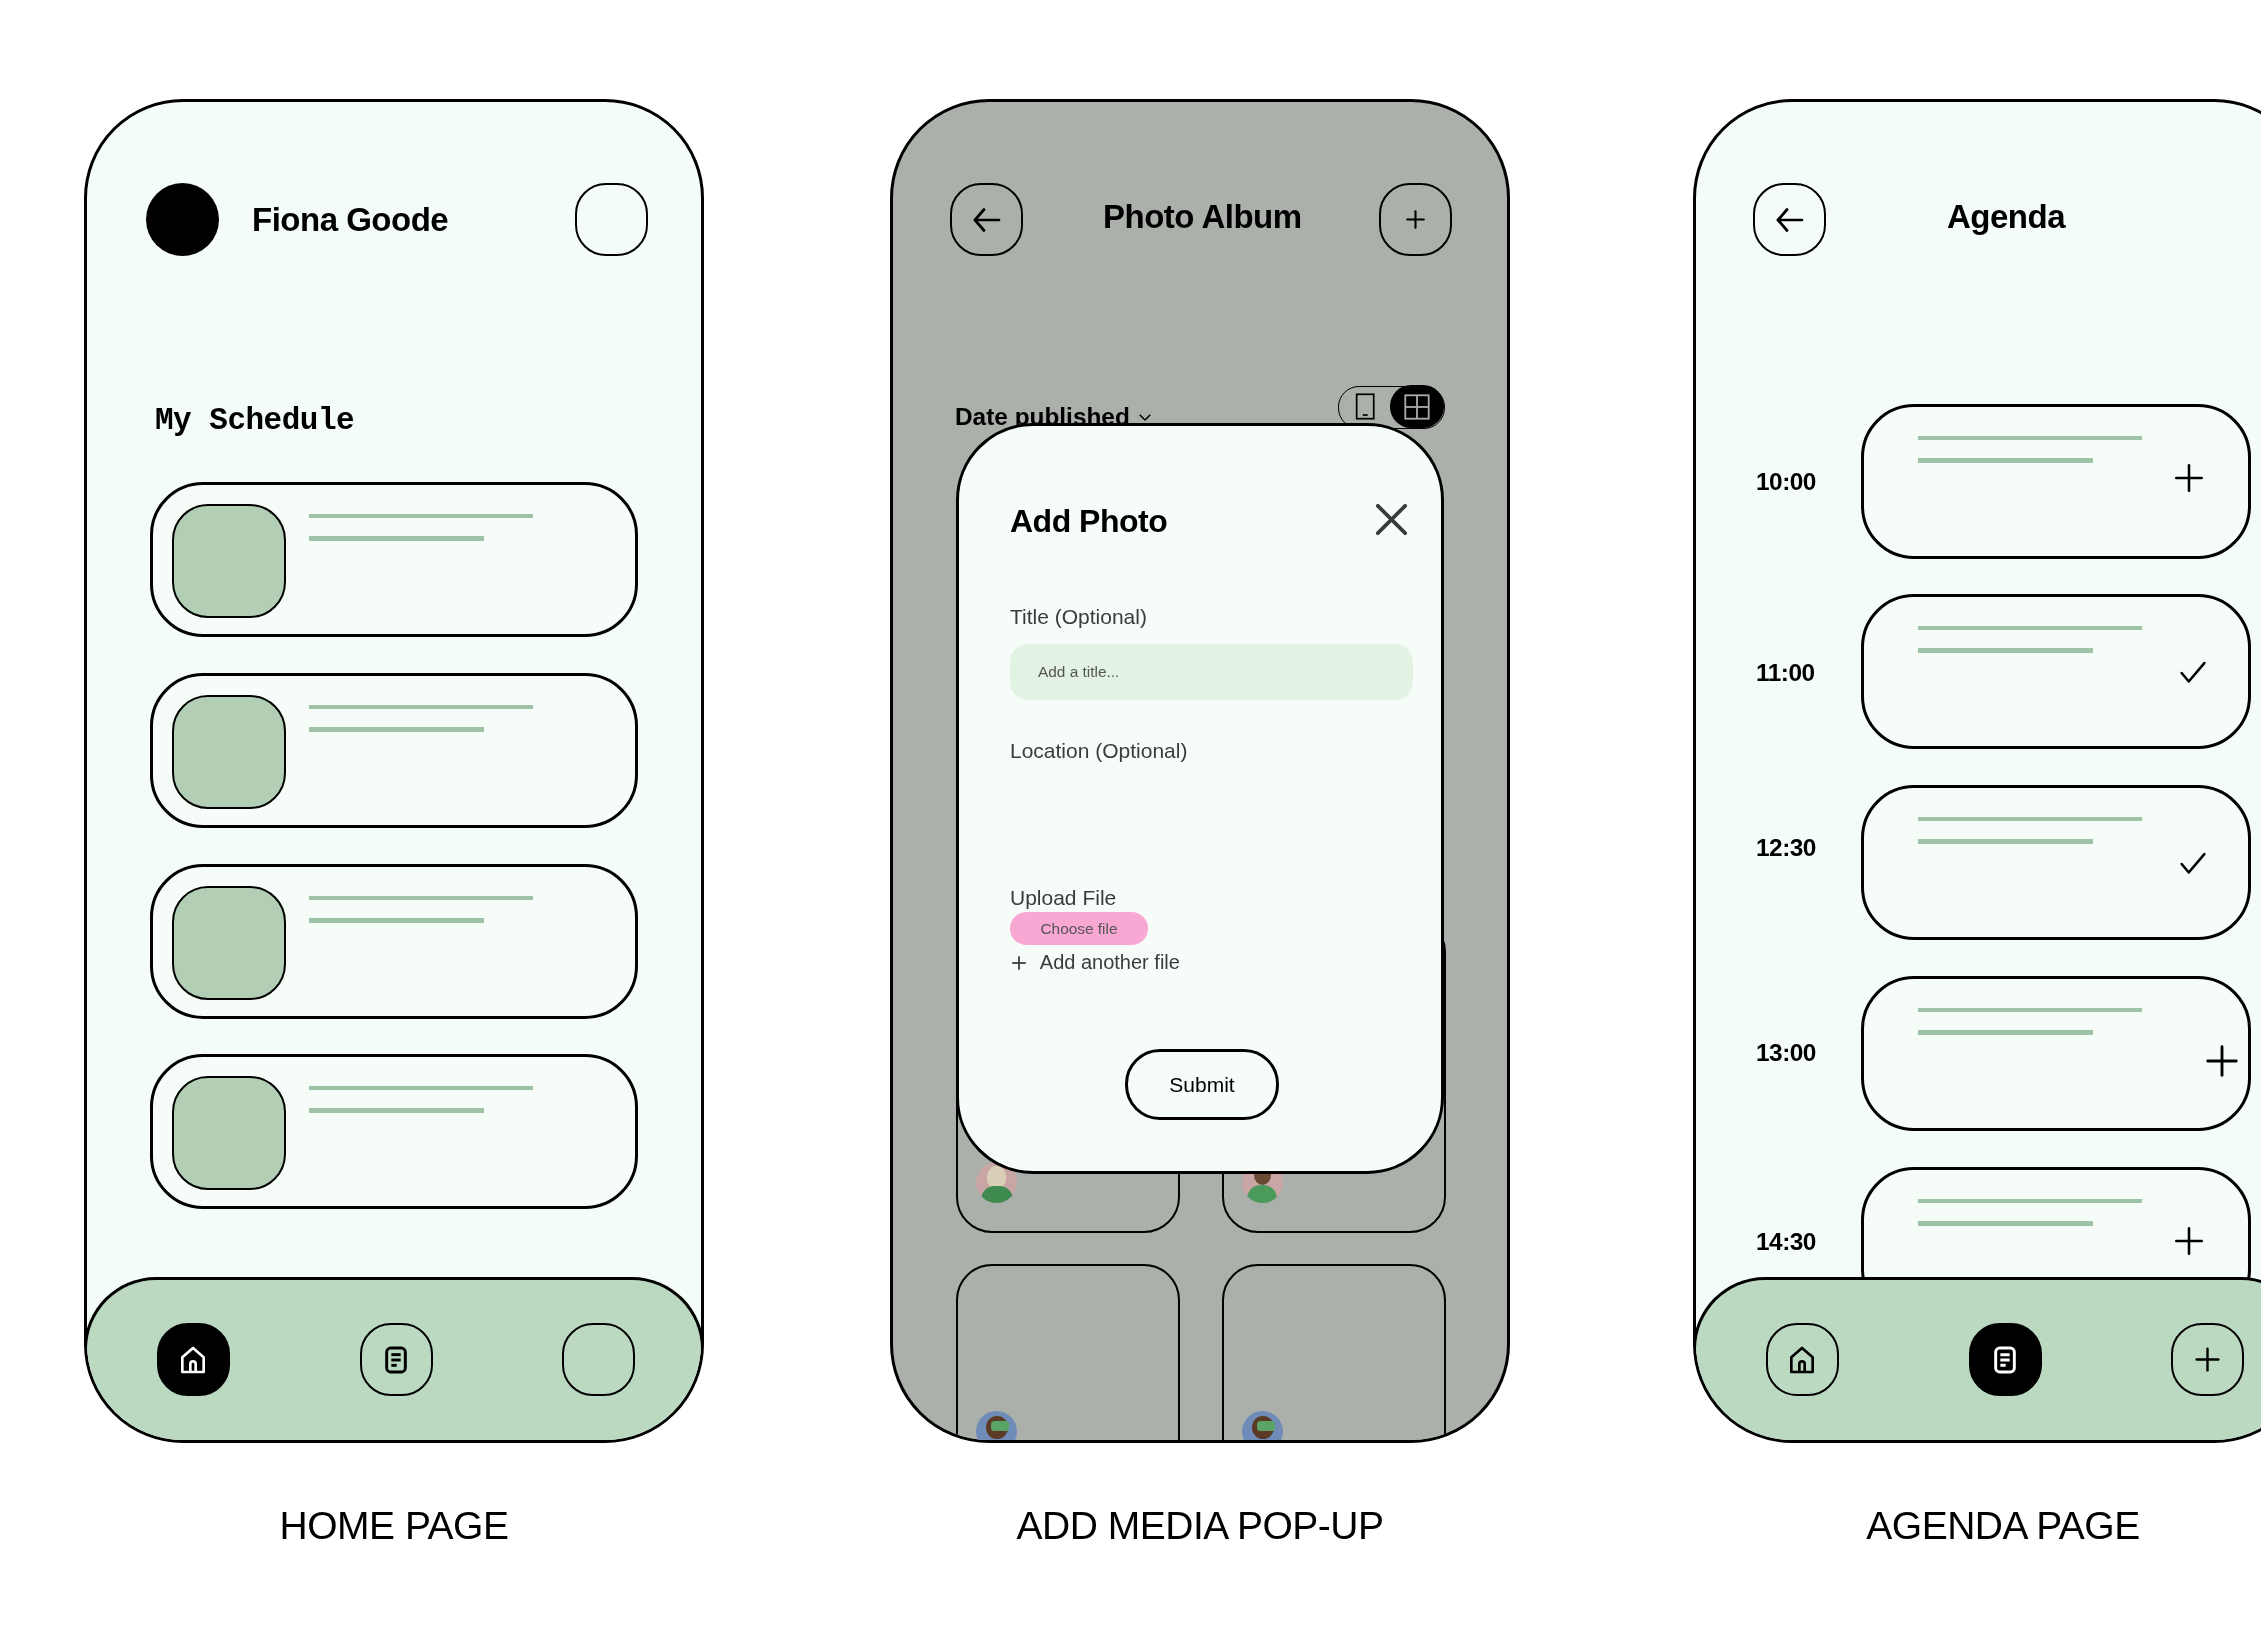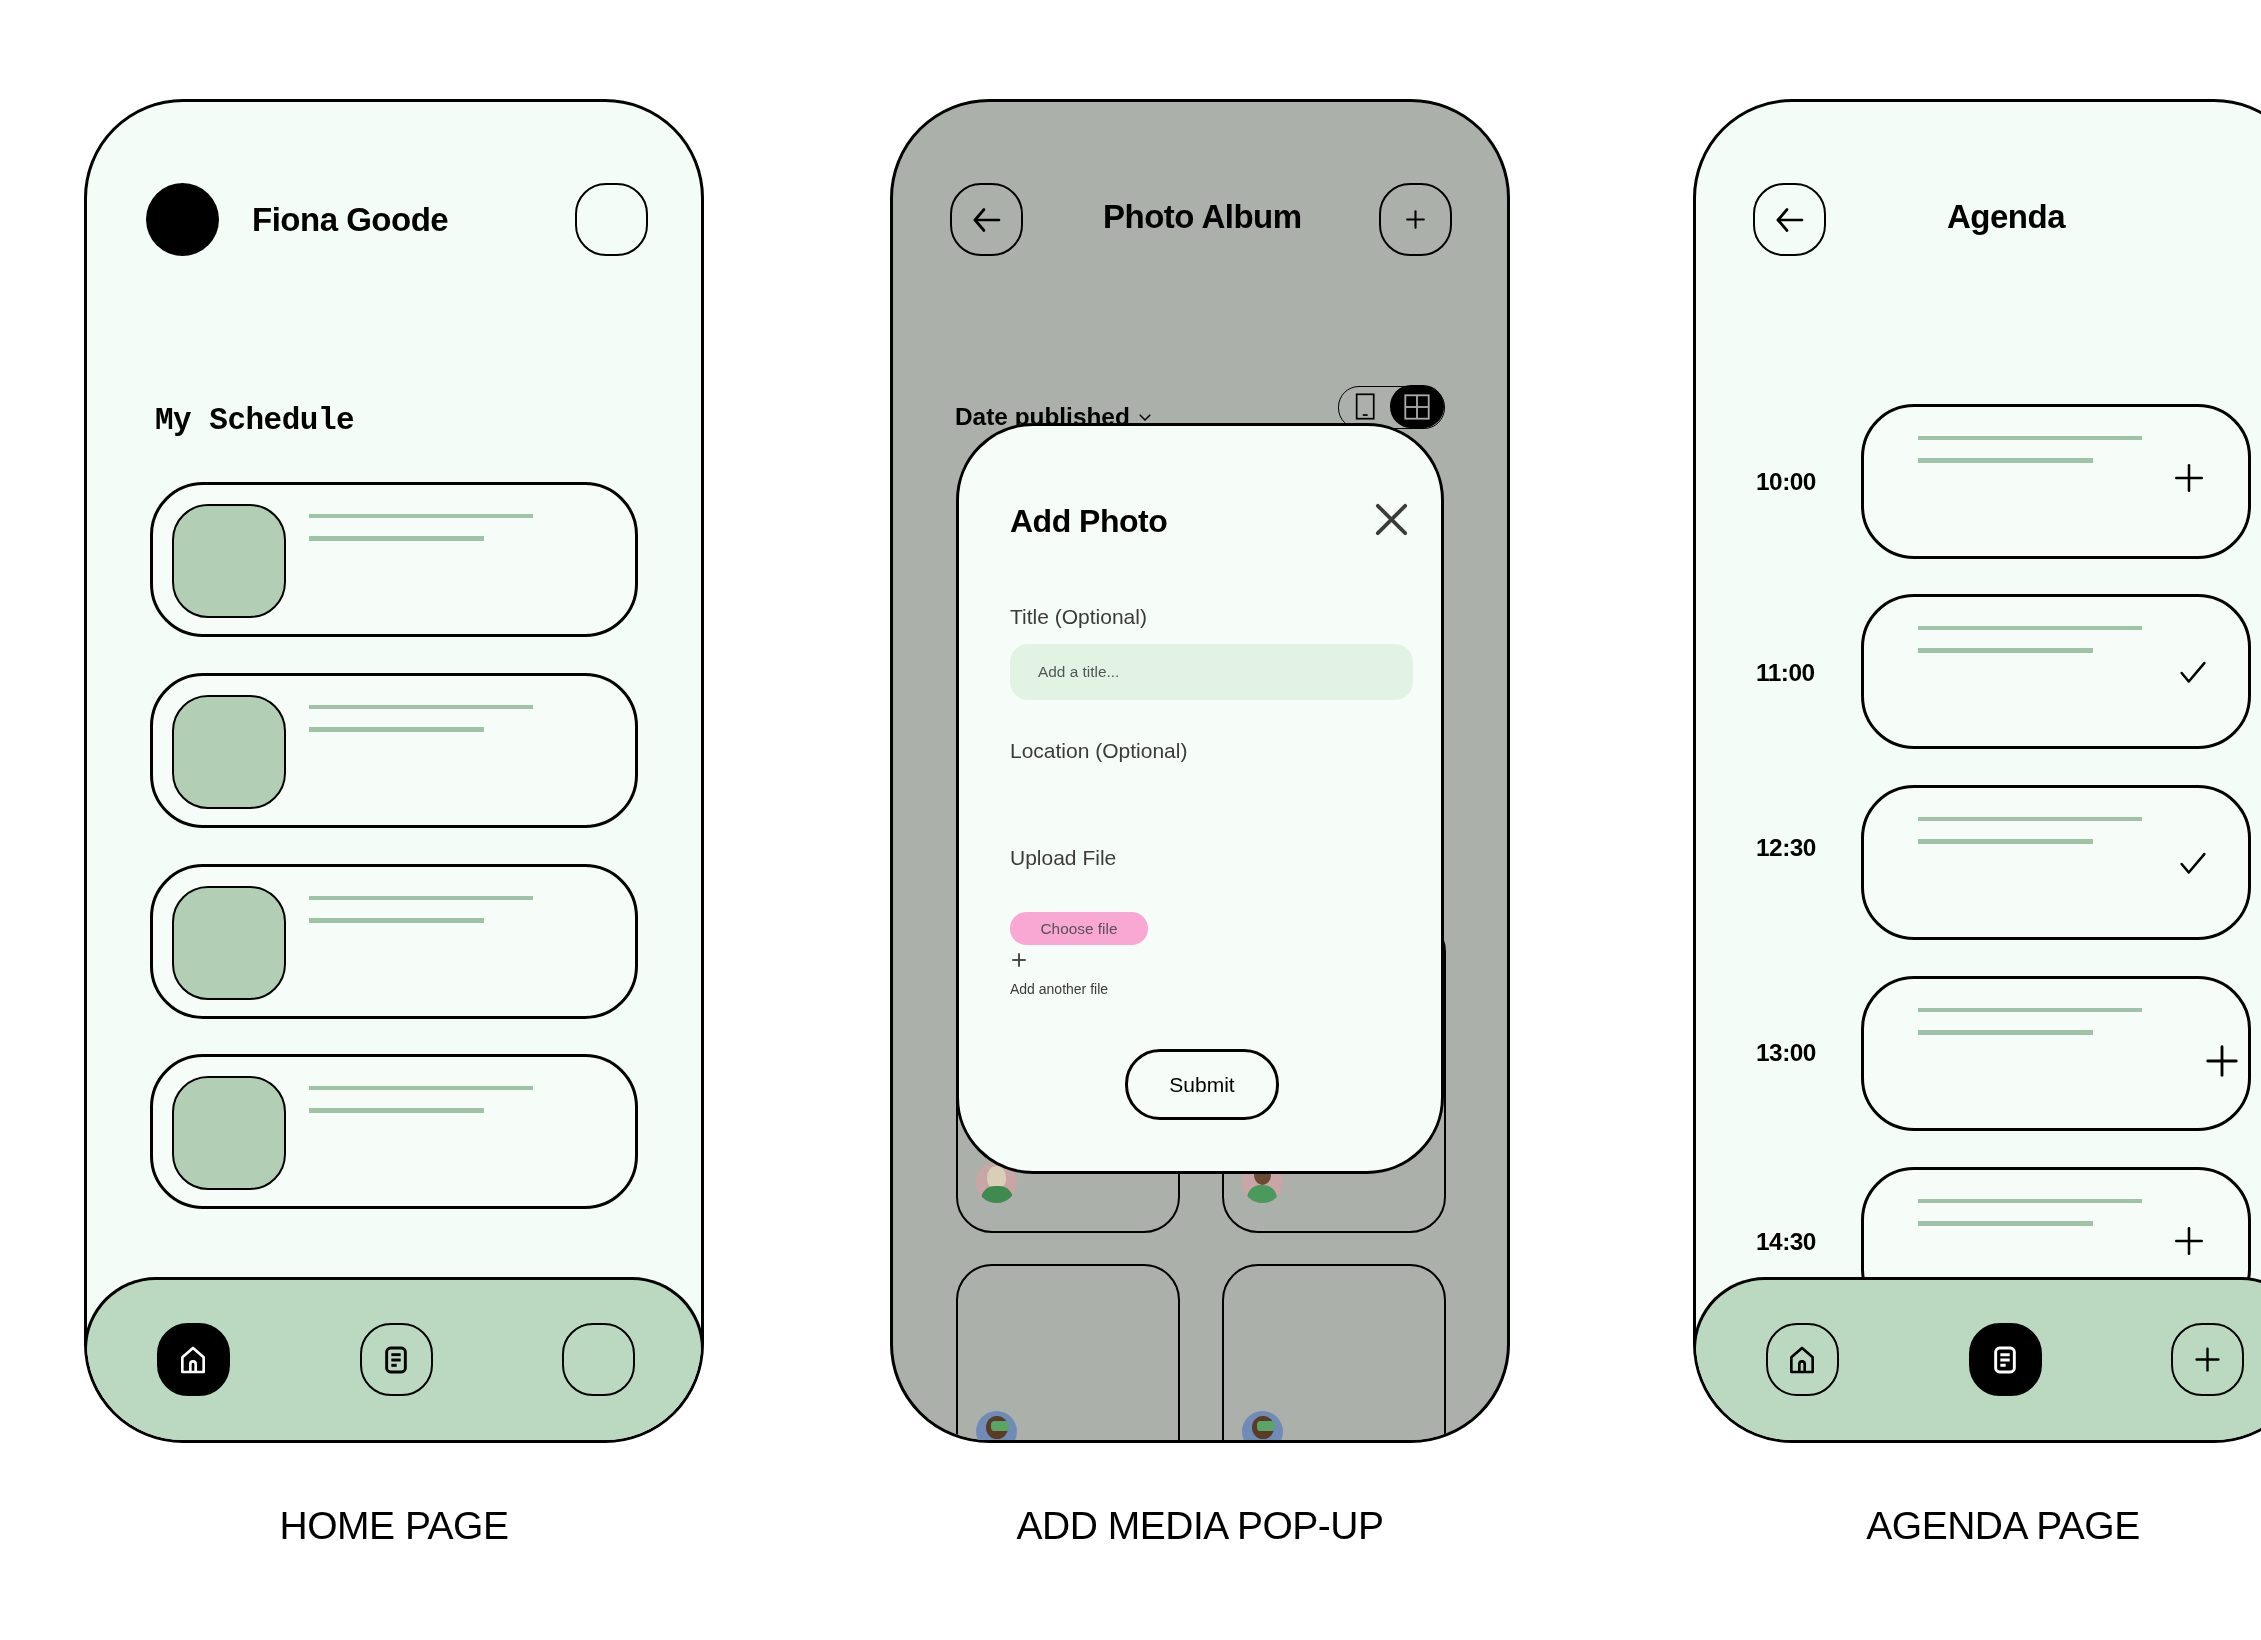--- a/index.html
+++ b/index.html
@@ -32,21 +32,21 @@
   .avatar { position:absolute; width:41px; height:41px; border-radius:50%; overflow:hidden; }
 
   
   .modal { position:absolute; left:63px; top:321px; width:488px; height:751px; border:3.2px solid #000; border-radius:77px;
            background:#f6fdf8; box-sizing:border-box; }
   .flabel { position:absolute; left:51px; font-size:21px; color:#3b3b3b; }
   .field { position:absolute; left:51px; width:403px; height:56px; background:#e2f3e3; border-radius:18px; }
   .field .ph { position:absolute; left:28px; top:19px; font-size:15.4px; color:#555; }
   .choose { position:absolute; left:51px; width:138px; height:33px; background:#f9a8d4; border-radius:16.3px; font-size:15.4px; color:#555;
             display:flex; align-items:center; justify-content:center; }
-  .addfile { position:absolute; left:51px; font-size:14px; color:#3b3b3b; display:flex; gap:11.8px;flex-direction:column; }
+  .addfile { position:absolute; left:51px; font-size:20px; color:#3b3b3b; display:flex; align-items:center; gap:11.8px; }
   .submit { position:absolute; left:166px; width:154px; height:71px; border:3.2px solid #000; border-radius:35px; box-sizing:border-box;
             font-size:21px; display:flex; align-items:center; justify-content:center; }
 
   
   .time { position:absolute; left:60px; font-size:24.4px; font-weight:700; letter-spacing:-0.5px; }
   .acard { position:absolute; left:165px; width:390px; height:155px; border:3.2px solid #000; border-radius:53px; box-sizing:border-box; background:#f6fdf8; }
   .acard .line1 { left:54px; top:28.5px; width:224px; }
   .acard .line2 { left:54px; top:51px; width:175px; }
   .acard .act { position:absolute; }
 </style>
@@ -172,21 +172,21 @@
         </svg>
     </div>
 
     <div class="flabel" style="top:179px;">Title (Optional)</div>
     <div class="field" style="top:218px;">
       <span class="ph">Add a title...</span>
     </div>
 
     <div class="flabel" style="top:313px;">Location (Optional)</div>
 
-    <div class="flabel" style="top:420px;">Upload File</div>
+    <div class="flabel" style="top:460px;">Upload File</div>
     <div class="choose" style="top:486px;">Choose file</div>
     <div class="addfile" style="top:525px;">
       <svg width="18" height="18" viewBox="0 0 24 24" fill="none" stroke="#3b3b3b" stroke-width="2.4">
           <line x1="12" y1="3" x2="12" y2="21"></line>
           <line x1="3" y1="12" x2="21" y2="12"></line>
         </svg>
       <span>Add another file</span>
     </div>
 
     <div class="submit" style="top:623px;">Submit</div>

